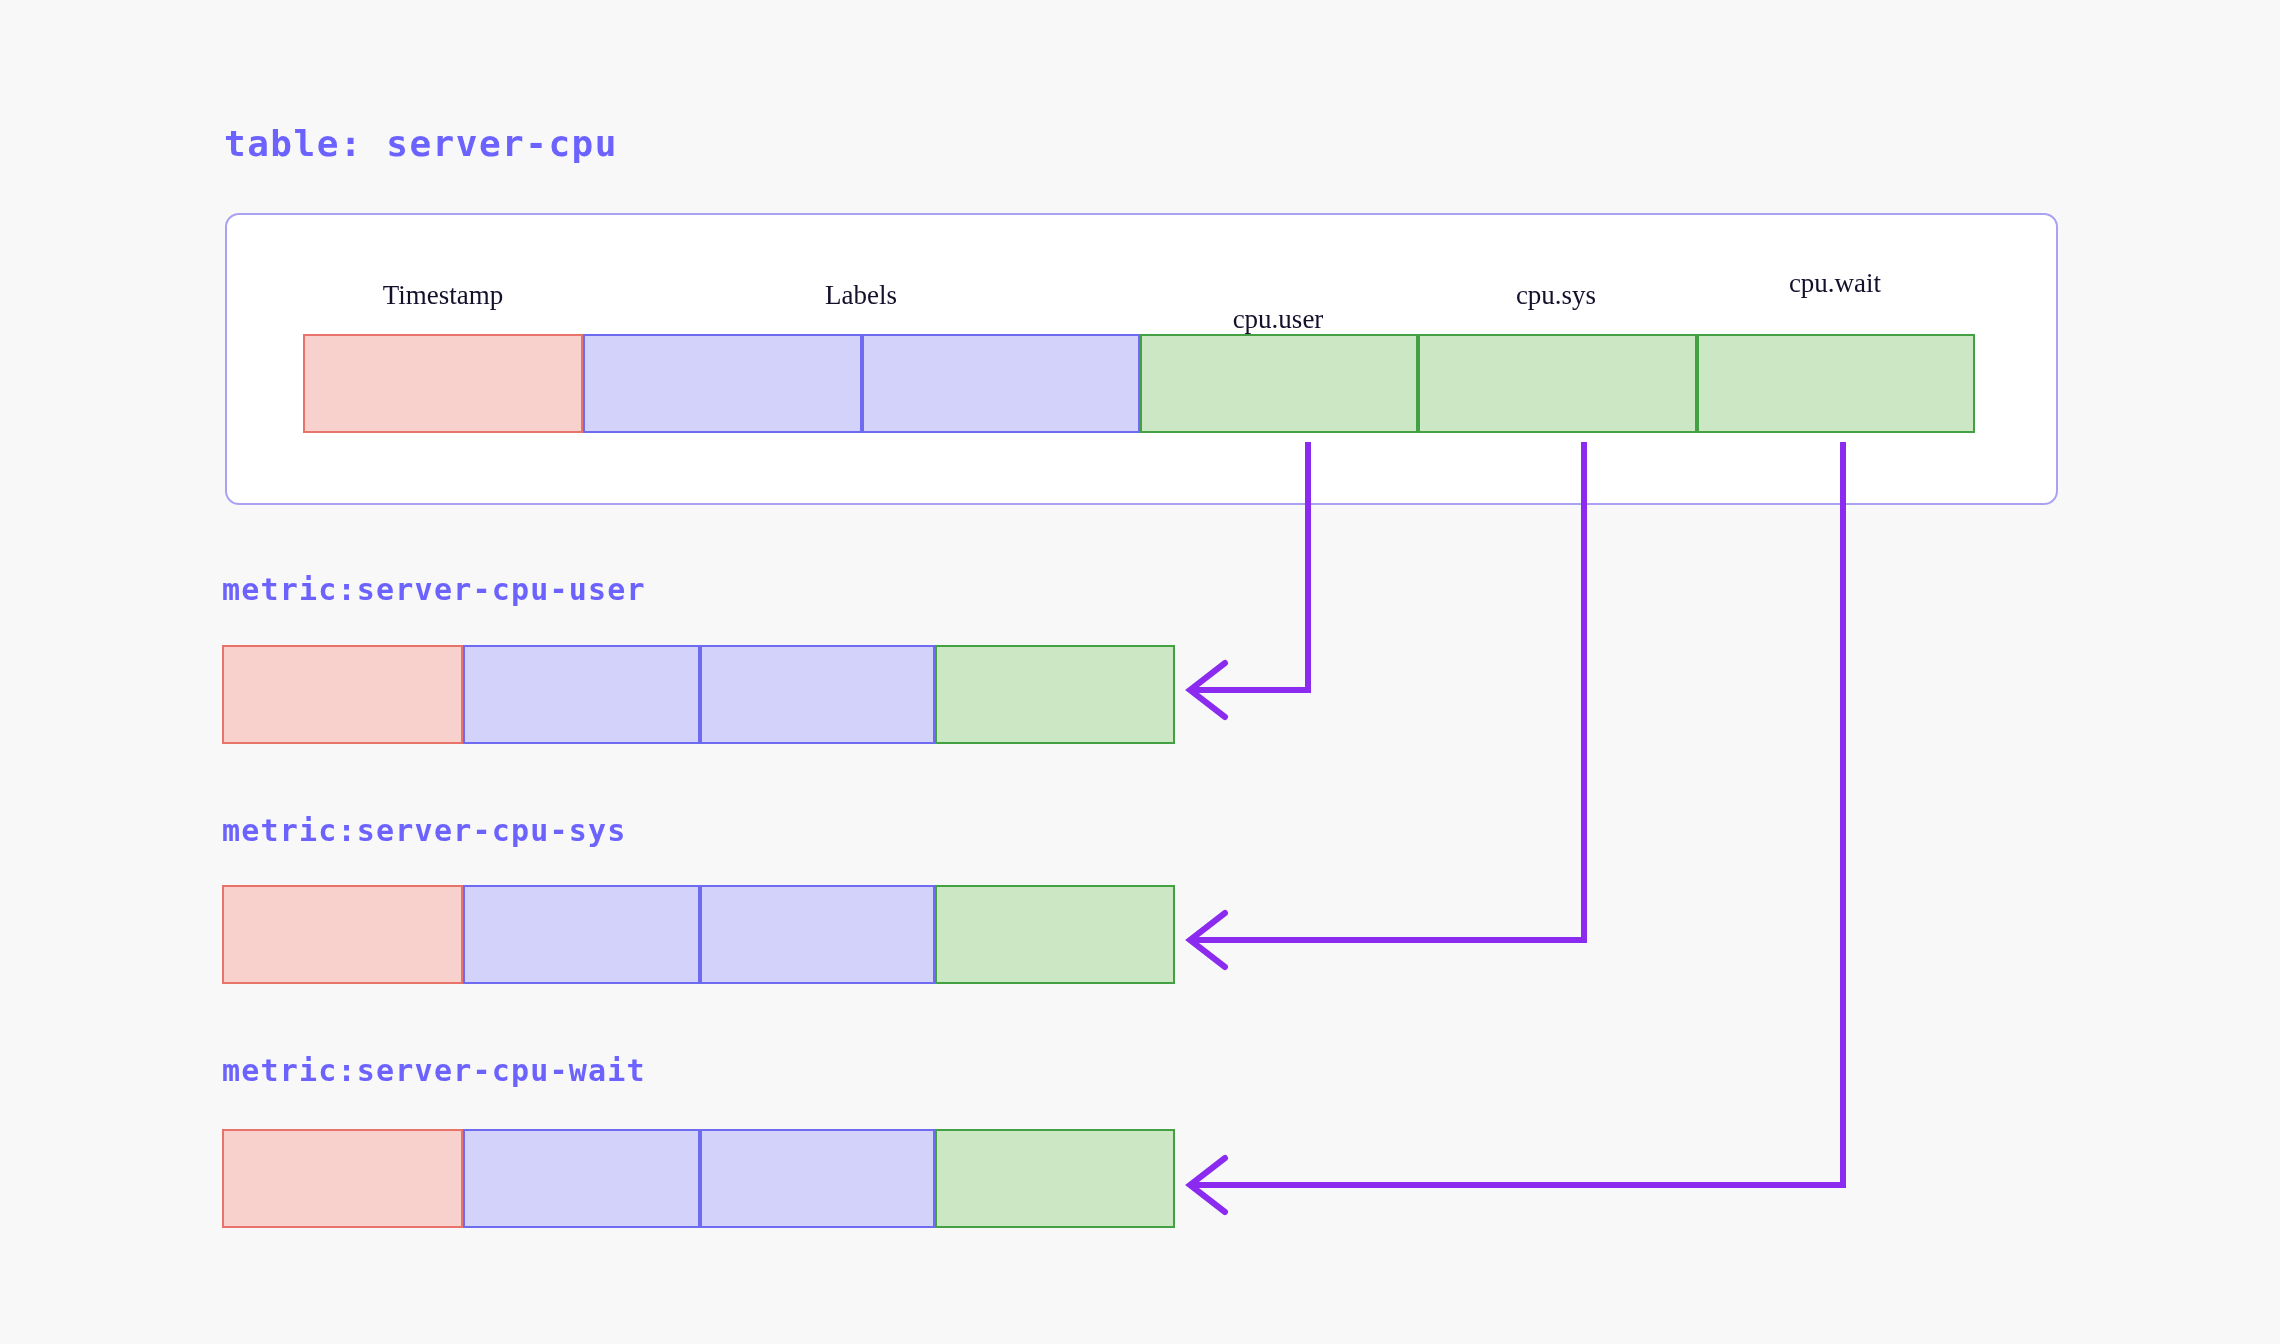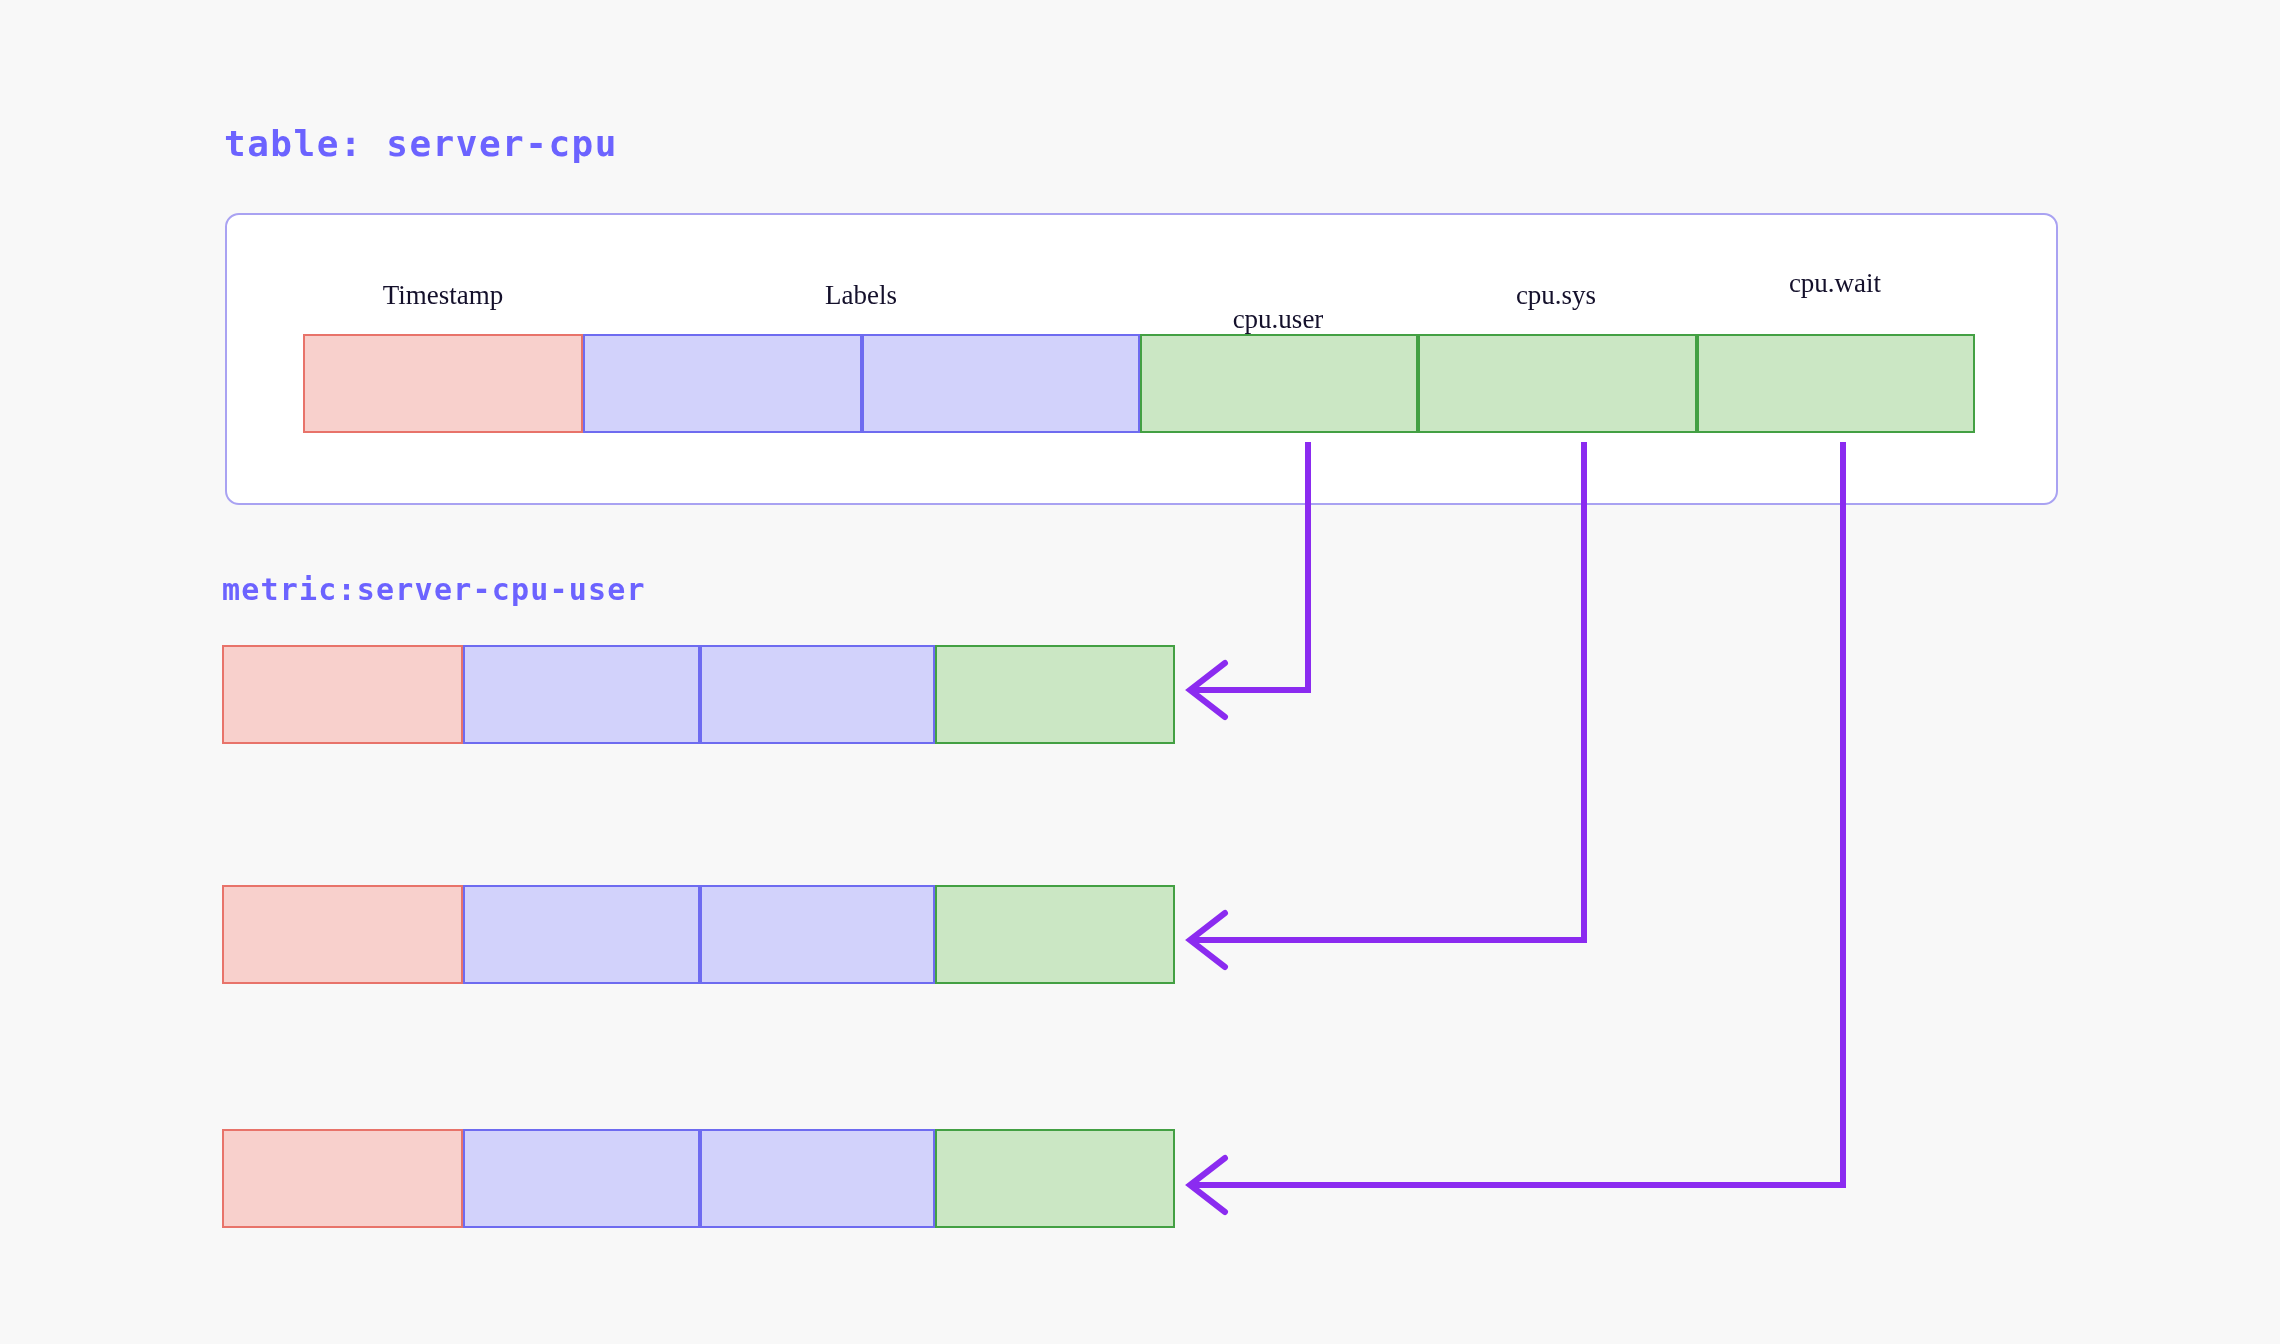--- a/index.html
+++ b/index.html
@@ -117,25 +117,27 @@
   <div class="cell val" style="left:1140px; top:334px; width:278px; height:99px;"></div>
   <div class="cell val" style="left:1418px; top:334px; width:279px; height:99px;"></div>
   <div class="cell val" style="left:1697px; top:334px; width:278px; height:99px;"></div>
 
   <div class="metric-title" style="left:222px; top:572px;">metric:server-cpu-user</div>
   <div class="cell ts" style="left:222px; top:645px; width:241px; height:99px;"></div>
   <div class="cell lbl" style="left:463px; top:645px; width:237px; height:99px;"></div>
   <div class="cell lbl" style="left:700px; top:645px; width:235px; height:99px;"></div>
   <div class="cell val" style="left:935px; top:645px; width:240px; height:99px;"></div>
 
+  <div class="metric-title" style="left:222px; top:813px;">metric:server-cpu-sys</div>
   <div class="cell ts" style="left:222px; top:885px; width:241px; height:99px;"></div>
   <div class="cell lbl" style="left:463px; top:885px; width:237px; height:99px;"></div>
   <div class="cell lbl" style="left:700px; top:885px; width:235px; height:99px;"></div>
   <div class="cell val" style="left:935px; top:885px; width:240px; height:99px;"></div>
 
+  <div class="metric-title" style="left:222px; top:1053px;">metric:server-cpu-wait</div>
   <div class="cell ts" style="left:222px; top:1129px; width:241px; height:99px;"></div>
   <div class="cell lbl" style="left:463px; top:1129px; width:237px; height:99px;"></div>
   <div class="cell lbl" style="left:700px; top:1129px; width:235px; height:99px;"></div>
   <div class="cell val" style="left:935px; top:1129px; width:240px; height:99px;"></div>
 
   <svg id="arrow-layer" viewBox="0 0 2280 1344">
     <g fill="none" stroke="#8b2bf0" stroke-width="6" stroke-linecap="butt" stroke-linejoin="miter">
 
       <path d="M 1308 442 L 1308 690 L 1193 690"></path>
       <path d="M 1225 663 L 1190 690 L 1225 717" stroke-linecap="round"></path>

